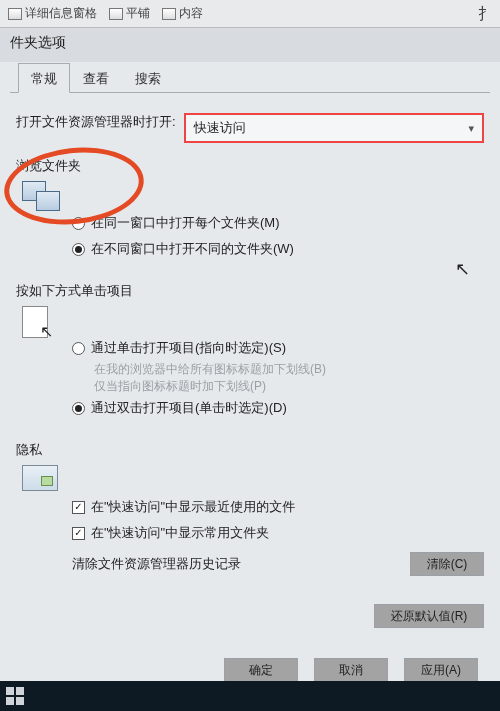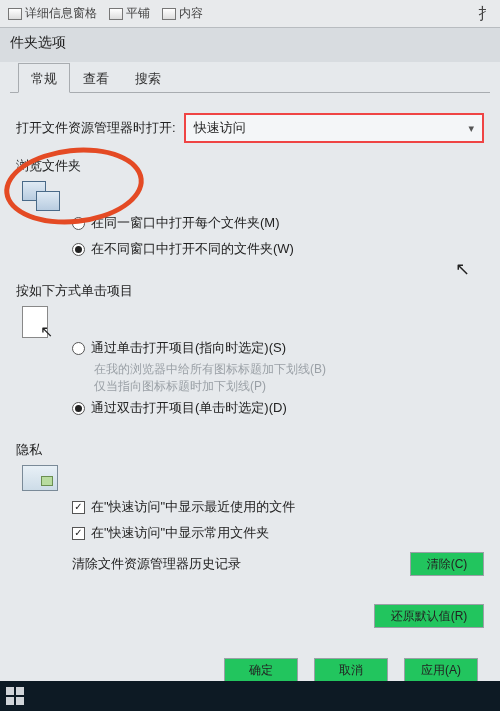--- a/index.html
+++ b/index.html
@@ -7,21 +7,21 @@
     .toolbar-strip { height: 28px; background: #e8eaec; border-bottom: 1px solid #b8bcc0; display: flex; align-items: center; padding-left: 8px; gap: 12px; font-size: 12px; color: #444; }
     .toolbar-item { display: flex; align-items: center; gap: 3px; }
     .mini-icon { width: 14px; height: 12px; border: 1px solid #777; background: linear-gradient(#fff,#ddd); }
     .cutoff { position: absolute; right: 6px; top: 4px; font-size: 16px; }
     .title-row { padding: 6px 10px 4px; font-size: 14px; color: #222; }
     .dialog { background: #e6e9ec; margin: 0; height: calc(711px - 28px - 30px); padding: 0 10px 10px; position: relative; }
     .tabs { display: flex; gap: 0; border-bottom: 1px solid #a8acb0; margin-top: 6px; padding-left: 8px; }
     .tab { padding: 6px 12px 4px; font-size: 13px; color: #333; border: 1px solid transparent; border-bottom: none; cursor: pointer; position: relative; top: 1px; }
     .tab.active { background: #e6e9ec; border-color: #a8acb0; border-bottom: 1px solid #e6e9ec; }
     .content { padding: 20px 6px 10px; font-size: 13px; color: #222; }
-    .row1 { display: flex; align-items: center; gap: 8px; margin-bottom: 14px; }
+    .row1 { display: flex; align-items: flex-start; gap: 8px; margin-bottom: 14px; }
     .dropdown { flex: 1; height: 30px; border: 2px solid #ef4444; background: #f4f6f8; display: flex; align-items: center; justify-content: space-between; padding: 0 8px; font-size: 13px; }
     .chevron { font-size: 11px; color: #555; }
     .group-label { font-size: 13px; margin-bottom: 8px; }
     .group-body { display: flex; gap: 10px; margin-bottom: 20px; margin-left: 6px; }
     .group-icon { width: 40px; height: 34px; }
     .folder-dual { position: relative; width: 40px; height: 34px; }
     .win-a, .win-b { position: absolute; width: 24px; height: 20px; border: 1px solid #4a6a88; background: linear-gradient(#dfeaf4,#b8cce0); }
     .win-a { top: 0; left: 0; }
     .win-b { top: 10px; left: 14px; }
     .radios { flex: 1; margin-top: 29px; }
@@ -31,21 +31,21 @@
     .radio.sel::after { content:""; width: 7px; height: 7px; border-radius: 50%; background: #222; }
     .check.sel::after { content:"✓"; font-size: 10px; line-height: 1; color: #222; }
     .sub-disabled { color: #9aa0a6; font-size: 12px; padding-left: 22px; }
     .click-icon { width: 40px; height: 38px; }
     .cursor-page { position: relative; width: 40px; height: 38px; }
     .page { position: absolute; width: 26px; height: 32px; border: 1px solid #888; background: #fff; top: 0; left: 0; }
     .arrow-cur { position: absolute; left: 18px; top: 16px; font-size: 16px; }
     .privacy-icon { width: 40px; height: 32px; }
     .priv-box { width: 36px; height: 26px; border: 1px solid #7a8a98; background: linear-gradient(#e8f0f6,#cddce8); position: relative; }
     .priv-box::after { content:""; position:absolute; right:4px; bottom:4px; width:10px; height:8px; border:1px solid #6a8f52; background:#b8dca0; }
-    .btn { display: inline-block; min-width: 74px; height: 24px; border: 1px solid #9aa0a6; background: #22c55e; text-align: center; line-height: 22px; font-size: 12px; cursor: pointer; }
+    .btn { display: inline-block; min-width: 74px; height: 24px; border: 1px solid #9aa0a6; background: #a3a3a3; text-align: center; line-height: 22px; font-size: 12px; cursor: pointer; }
     .btn-row-restore { text-align: right; margin-top: 28px; }
     .footer { display: flex; gap: 16px; justify-content: flex-end; margin-top: 30px; padding-right: 6px; }
     .red-circle { position: absolute; width: 140px; height: 76px; border: 5px solid #e44a24; border-radius: 50%; top: 148px; left: 4px; pointer-events: none; transform: rotate(-6deg); }
     .mouse-pointer { position: absolute; right: 30px; top: 258px; font-size: 18px; color: #222; }
     .taskbar { position: absolute; bottom: 0; left: 0; right: 0; height: 30px; background: #0d1a24; display: flex; align-items: center; padding-left: 6px; }
     .start { width: 18px; height: 18px; display: grid; grid-template-columns: 1fr 1fr; grid-template-rows: 1fr 1fr; gap: 2px; }
     .start > div { background: #d0d4d8; }
     .section-heading { margin-bottom: 6px; }
   </style>
 </head>

